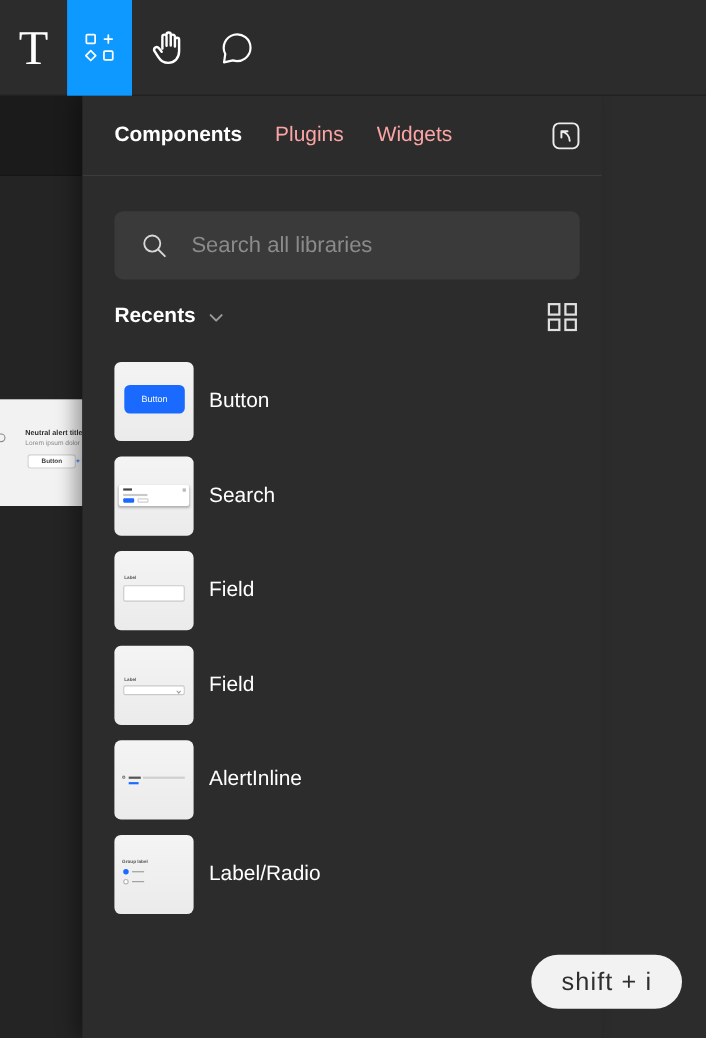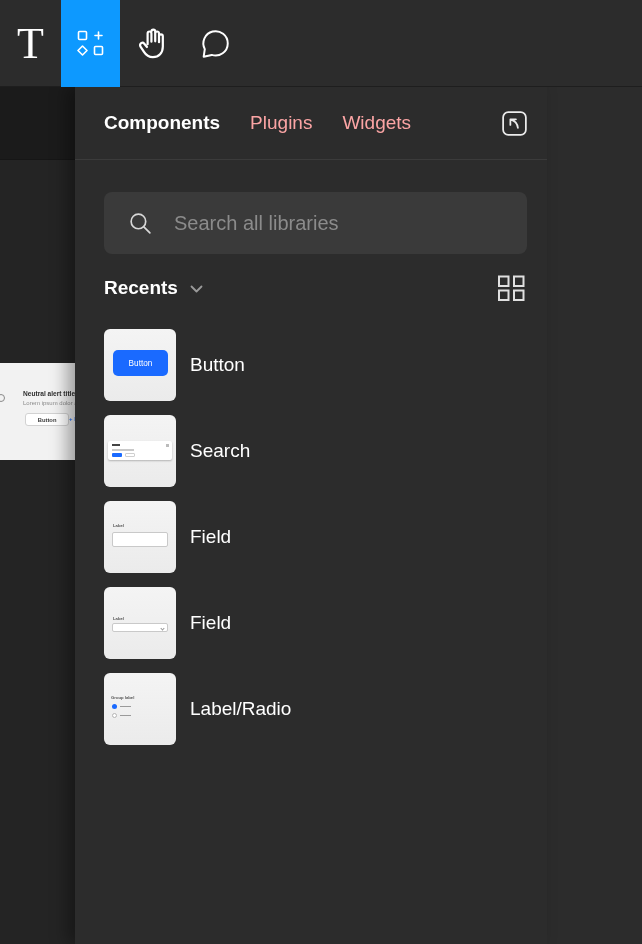--- a/index.html
+++ b/index.html
@@ -302,20 +302,29 @@
         <div class="comp-row">
           <div class="thumb">
             <span class="micro t-field-label2">Label</span>
             <div class="t-field-input2">
               <div class="t-select-chevron"></div>
             </div>
           </div>
           <span class="comp-label">Field</span>
         </div>
 
+        <div class="comp-row">
+          <div class="thumb">
+            <div class="t-al-dot"></div>
+            <div class="t-al-bold"></div>
+            <div class="t-al-line"></div>
+            <div class="t-al-link"></div>
+          </div>
+          <span class="comp-label">AlertInline</span>
+        </div>
 
 
         <div class="comp-row">
           <div class="thumb">
             <span class="micro t-gr-label">Group label</span>
             <div class="t-gr-row" style="top:31px;">
               <div class="t-gr-radio-on"></div>
               <div class="t-gr-bar"></div>
             </div>
             <div class="t-gr-row" style="top:40px;">
@@ -323,14 +332,17 @@
               <div class="t-gr-bar"></div>
             </div>
           </div>
           <span class="comp-label">Label/Radio</span>
         </div>
 
       </div>
     </div>
   </div>
 
+  <div class="shortcut-pill">
+    <span>shift + i</span>
+  </div>
 
 </div>
 
 </body></html>

